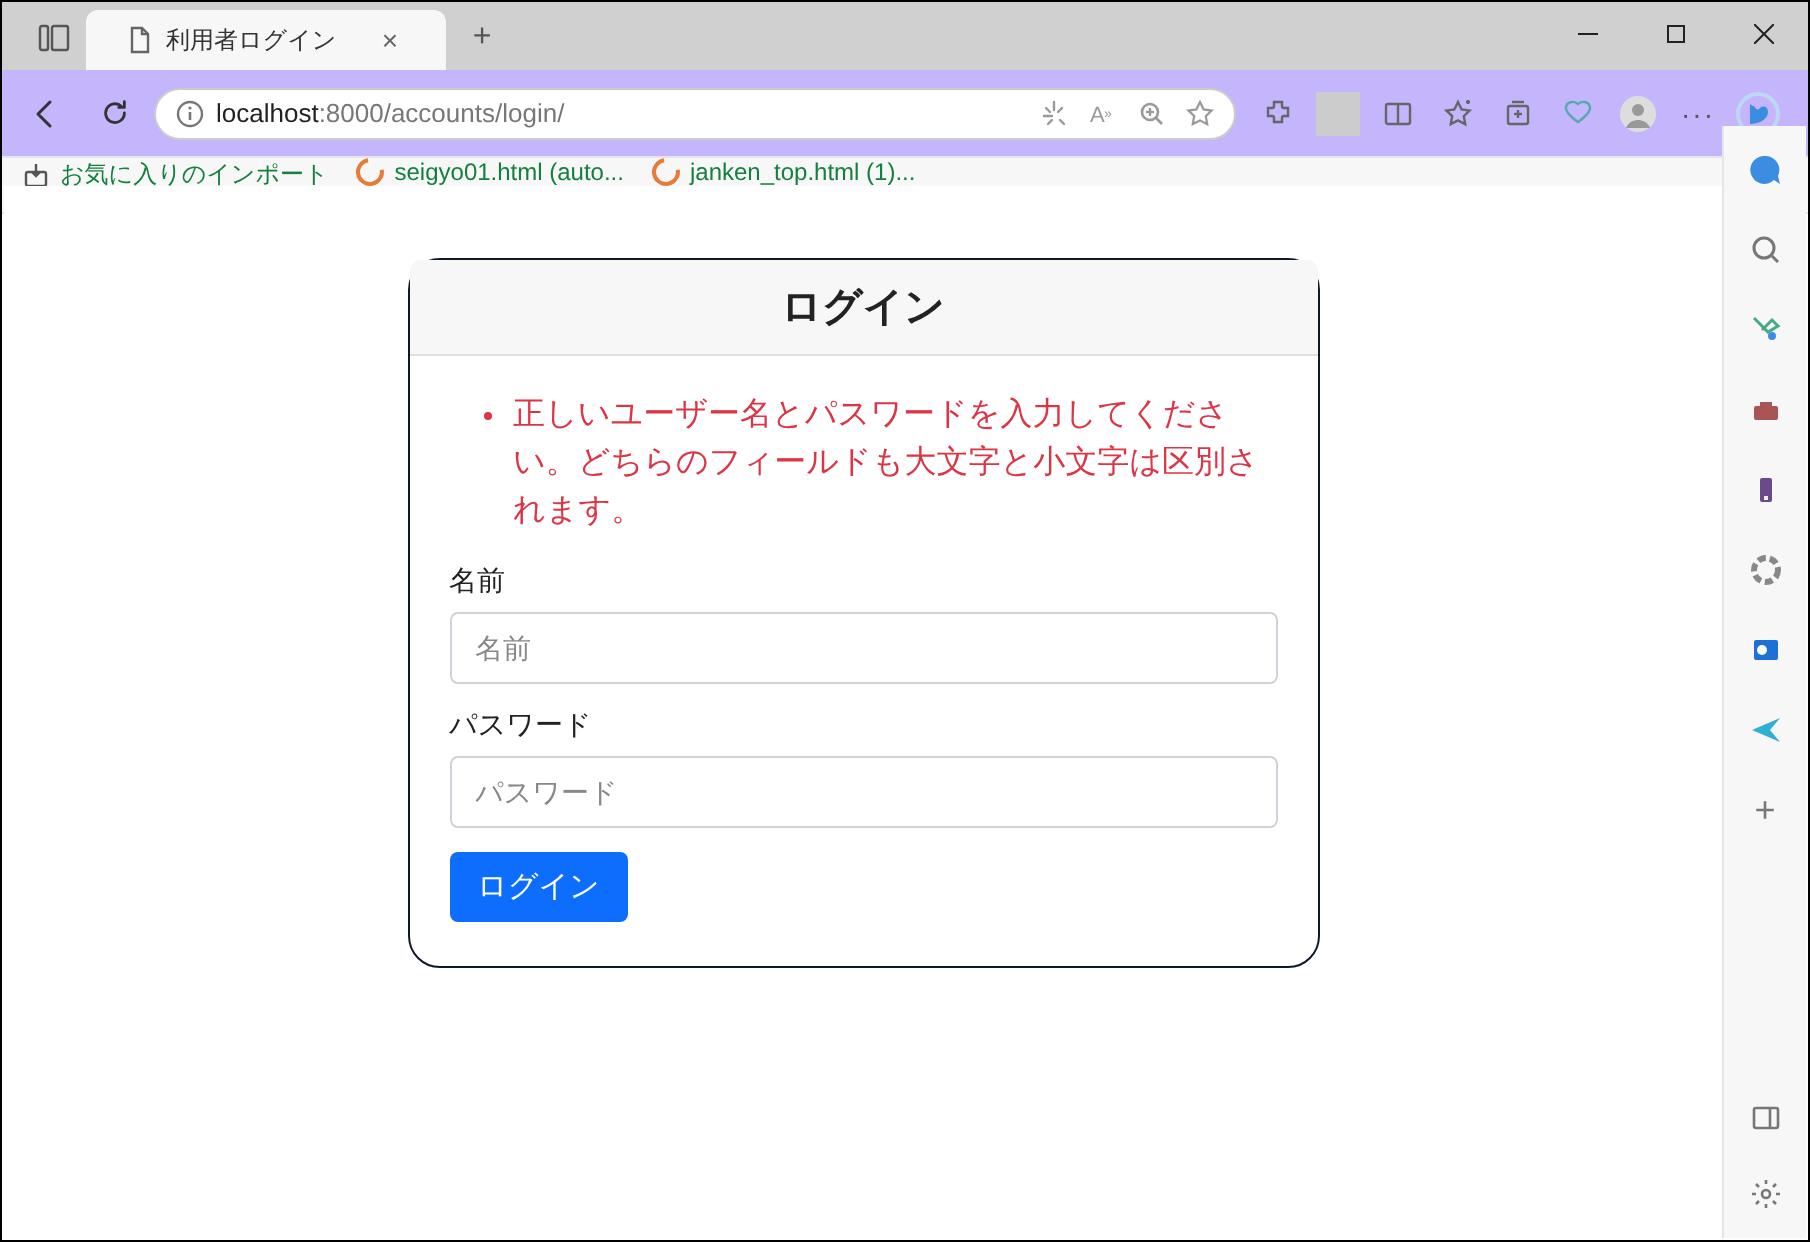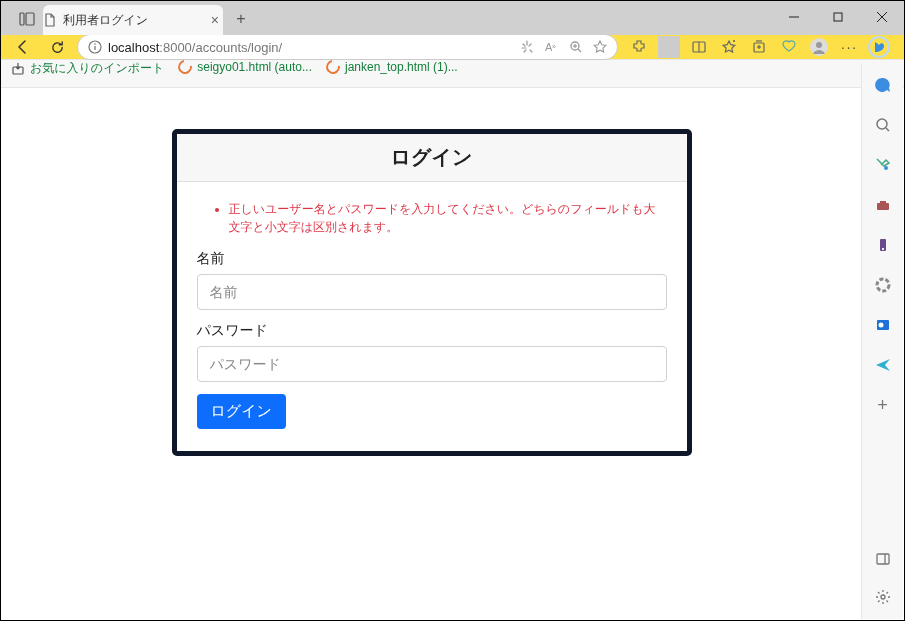--- a/index.html
+++ b/index.html
@@ -34,21 +34,21 @@
       align-items: center;
       justify-content: center;
     }
     .tab {
       background: #f7f7f7;
       height: 30px;
       min-width: 180px;
       border-radius: 6px 6px 0 0;
       display: flex;
       align-items: center;
-      padding: 0 0;
+      padding: 0 20px;
       gap: 6px;
       font-size: 12px;
       color: #333;
     }
     .tab-close {
       margin-left: auto;
       color: #666;
       cursor: pointer;
       font-size: 14px;
       padding: 0 4px;
@@ -73,22 +73,22 @@
     }
     .win-btn {
       width: 44px;
       display: flex;
       align-items: center;
       justify-content: center;
       color: #222;
     }
     
     .toolbar {
-      height: 25px;
-      background: #fde047;
+      height: 44px;
+      background: #c4b5fd;
       display: flex;
       align-items: center;
       padding: 0 8px;
       gap: 6px;
       border-bottom: 1px solid #e6e6e6;
     }
     .toolbar .nav-btn {
       width: 28px;
       height: 28px;
       display: flex;
@@ -219,43 +219,43 @@
       align-items: center;
     }
     
     
     .login-wrapper {
       padding: 36px 20px;
       display: flex;
       justify-content: center;
     }
     .card {
-      width: 520px;
-      border: 5px solid #0f172a;
-      border-radius: 5px;
+      width: 456px;
+      border: 1px solid #0f172a;
+      border-radius: 16px;
       background: #fff;
     }
     .card-header {
       background: #f7f7f7;
       border-bottom: 1px solid #dfdfdf;
       border-radius: 5px 5px 0 0;
       padding: 10px 16px;
       text-align: center;
     }
     .card-header h1 {
       font-size: 20px;
       font-weight: bold;
       color: #222;
     }
     .card-body {
       padding: 18px 20px 22px 20px;
     }
     .error-list {
       color: #dc3545;
-      font-size: 12px;
+      font-size: 16px;
       margin: 0 0 14px 32px;
       list-style: disc;
     }
     .error-list li {
       line-height: 1.5;
     }
     .form-group {
       margin-bottom: 12px;
     }
     .form-label {

